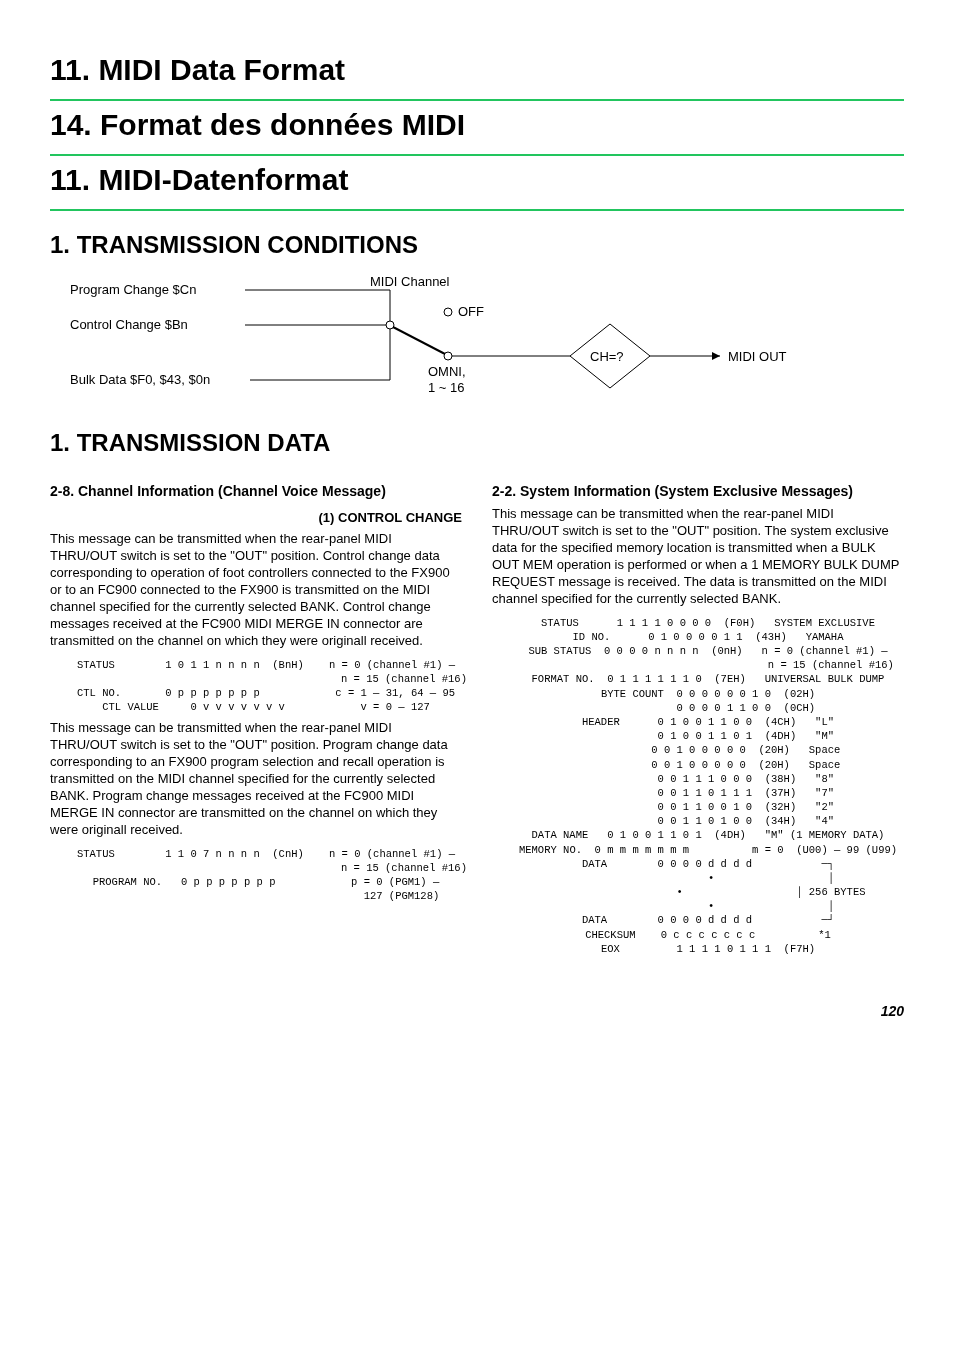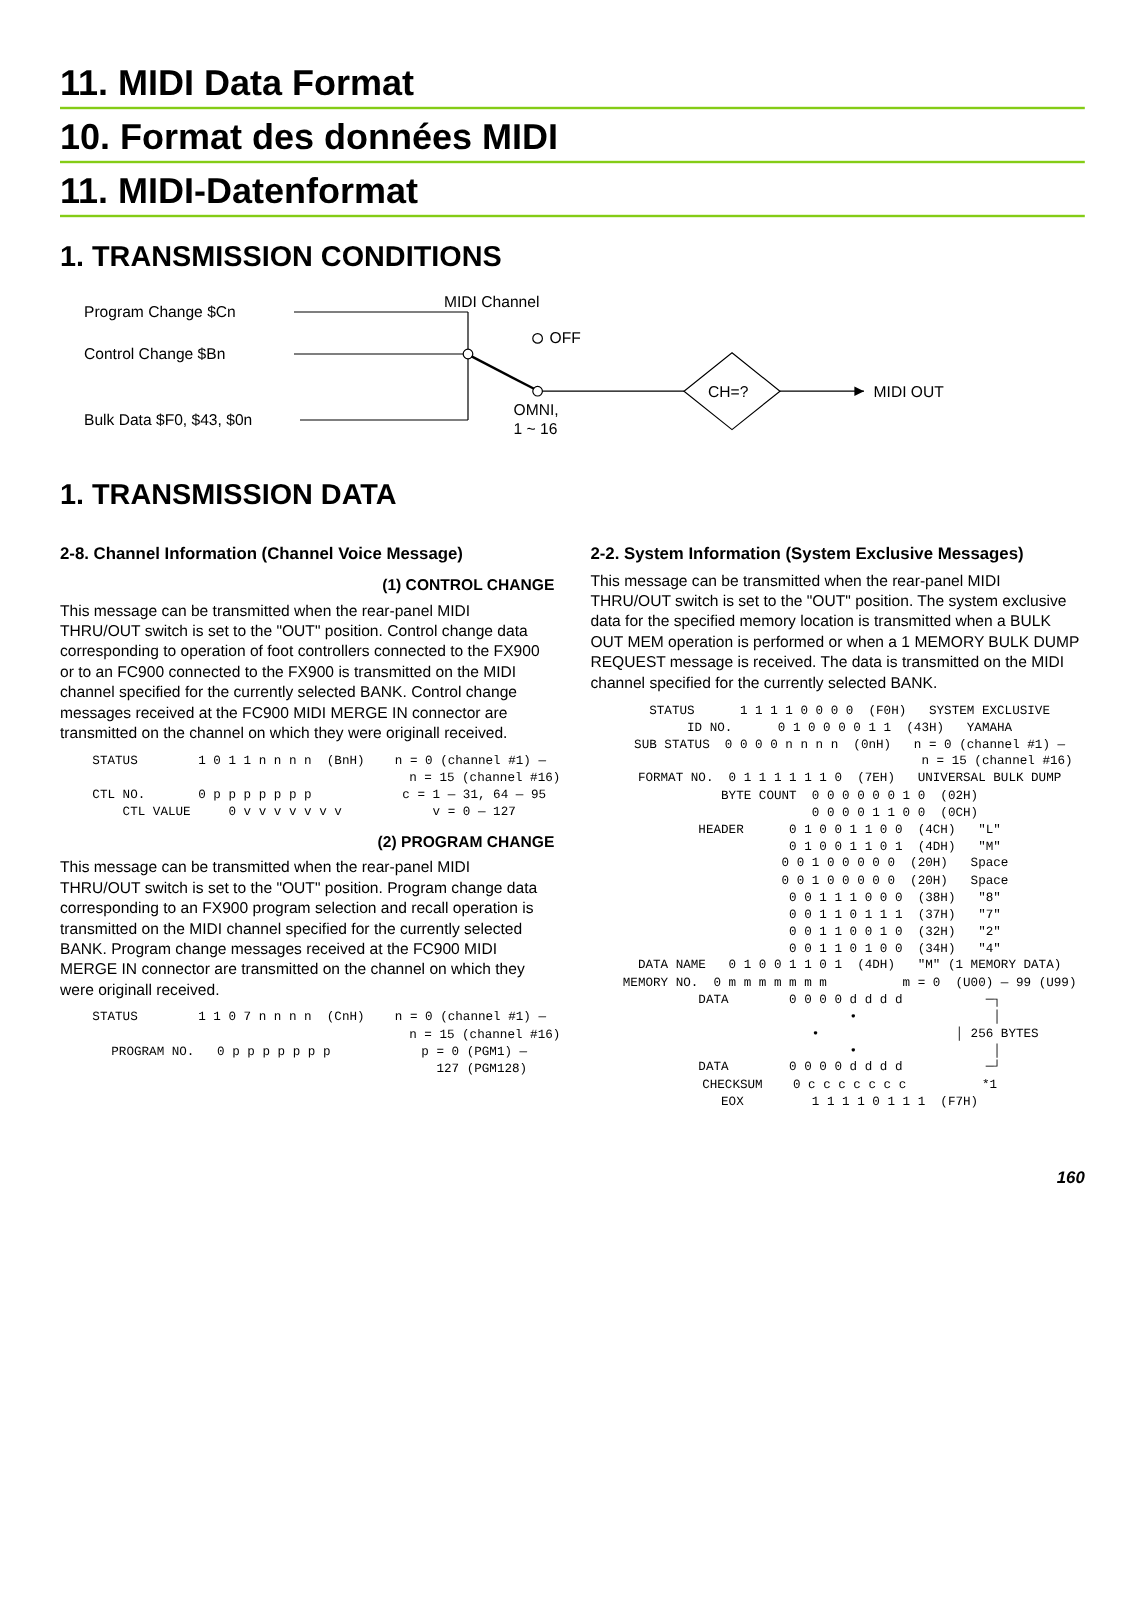--- a/index.html
+++ b/index.html
@@ -9,22 +9,22 @@
     background: #fff;
     color: #000;
     width: 854px;
     font-size: 13px;
     line-height: 1.3;
   }
   h1.main-title {
     font-size: 30px;
     font-weight: bold;
     margin: 0 0 4px 0;
-    border-bottom: 2px solid #84cc16;
-    padding-bottom: 0;
+    border-bottom: 2px solid #22c55e;
+    padding-bottom: 10px;
   }
   h2.section-title {
     font-size: 24px;
     font-weight: bold;
     margin: 18px 0 8px 0;
   }
   h3.subsection-title {
     font-size: 14px;
     font-weight: bold;
     margin: 12px 0 6px 0;
@@ -64,21 +64,21 @@
     margin-top: 40px;
   }
   .diagram-svg text {
     font-family: Arial, Helvetica, sans-serif;
   }
 </style>
 </head>
 <body>
 
 <h1 class="main-title">11. MIDI Data Format</h1>
-<h1 class="main-title">10. Format des données MIDI</h1>
+<h1 class="main-title">14. Format des données MIDI</h1>
 <h1 class="main-title">11. MIDI-Datenformat</h1>
 
 <h2 class="section-title">1. TRANSMISSION CONDITIONS</h2>
 
 <div class="diagram-box">
 <svg class="diagram-svg" width="720" height="130">
 
   <text x="0" y="20" font-size="13">Program Change  $Cn</text>
   <text x="0" y="55" font-size="13">Control Change  $Bn</text>
   <text x="0" y="110" font-size="13">Bulk Data  $F0, $43, $0n</text>
@@ -119,21 +119,20 @@
   <div class="col">
     <h3 class="subsection-title">2-8. Channel Information (Channel Voice Message)</h3>
 
     <h4 class="item-title">(1) CONTROL CHANGE</h4>
     <p class="body">This message can be transmitted when the rear-panel MIDI THRU/OUT switch is set to the "OUT" position. Control change data corresponding to operation of foot controllers connected to the FX900 or to an FC900 connected to the FX900 is transmitted on the MIDI channel specified for the currently selected BANK. Control change messages received at the FC900 MIDI MERGE IN connector are transmitted on the channel on which they were originall received.</p>
     <div class="mono-table">STATUS        1 0 1 1 n n n n  (BnH)    n = 0 (channel #1) —
                                            n = 15 (channel #16)
 CTL NO.       0 p p p p p p p            c = 1 — 31, 64 — 95
 CTL VALUE     0 v v v v v v v            v = 0 — 127</div>
 
-    <h4 class="item-title">(2) PROGRAM CHANGE</h4>
     <p class="body">This message can be transmitted when the rear-panel MIDI THRU/OUT switch is set to the "OUT" position. Program change data corresponding to an FX900 program selection and recall operation is transmitted on the MIDI channel specified for the currently selected BANK. Program change messages received at the FC900 MIDI MERGE IN connector are transmitted on the channel on which they were originall received.</p>
     <div class="mono-table">STATUS        1 1 0 7 n n n n  (CnH)    n = 0 (channel #1) —
                                            n = 15 (channel #16)
 PROGRAM NO.   0 p p p p p p p            p = 0 (PGM1) —
                                            127 (PGM128)</div>
   </div>
 
   <div class="col">
     <h3 class="subsection-title">2-2. System Information (System Exclusive Messages)</h3>
 
@@ -158,13 +157,13 @@
 DATA        0 0 0 0 d d d d           ─┐
                     •                  │
                     •                  │ 256 BYTES
                     •                  │
 DATA        0 0 0 0 d d d d           ─┘
 CHECKSUM    0 c c c c c c c          *1
 EOX         1 1 1 1 0 1 1 1  (F7H)</div>
   </div>
 </div>
 
-<div class="page-num">160</div>
+<div class="page-num">120</div>
 
 </body></html>

